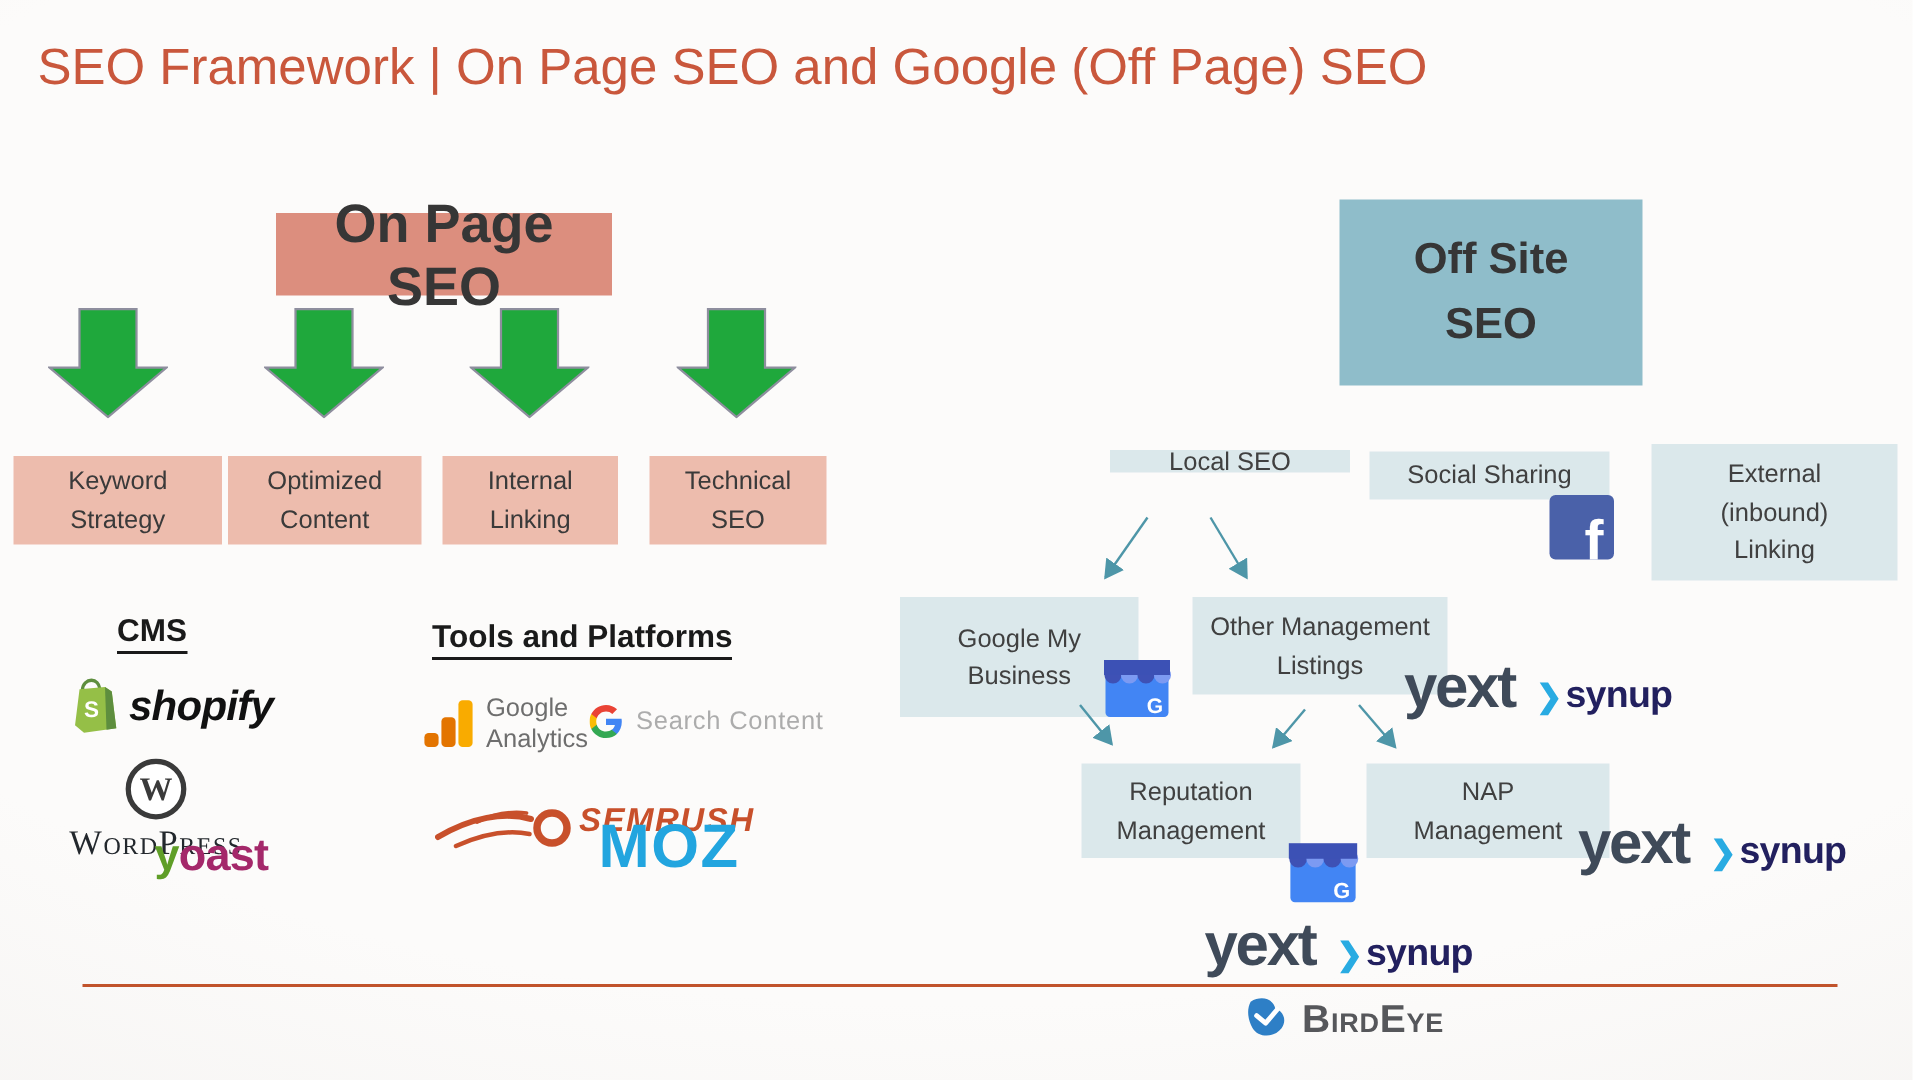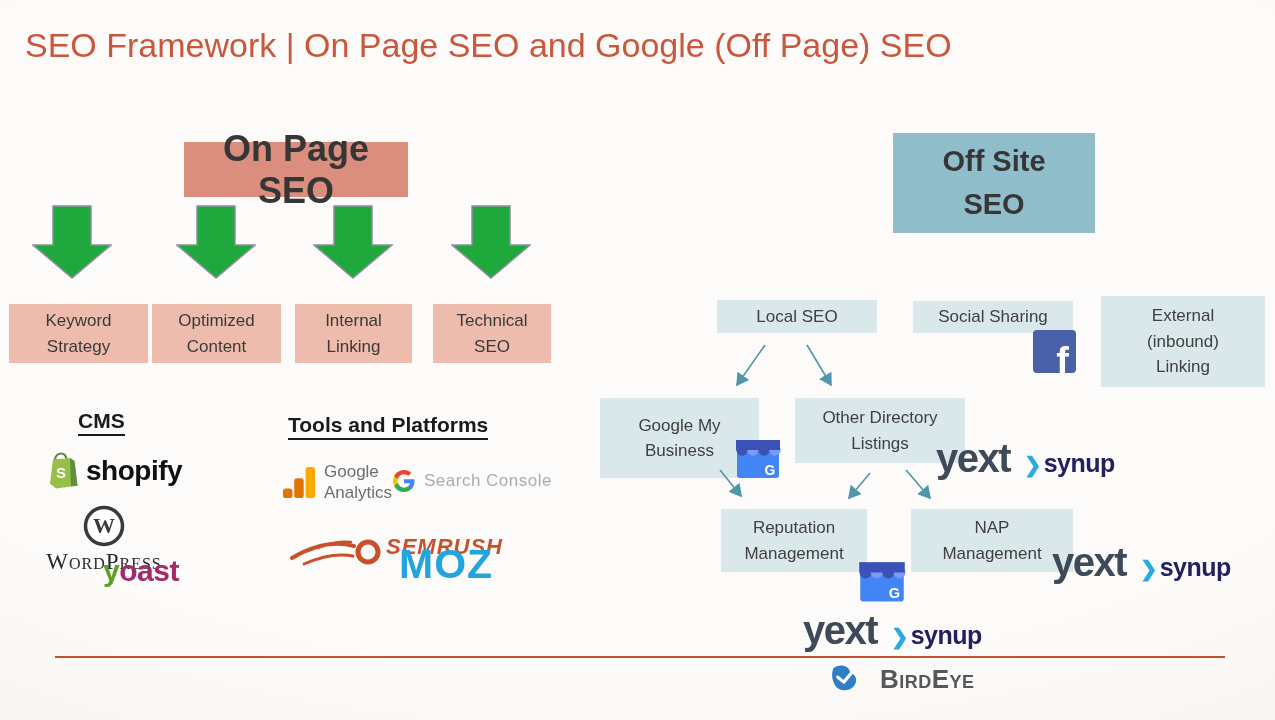--- a/index.html
+++ b/index.html
@@ -11,37 +11,37 @@
   .abs{position:absolute;}
   .slide-title{
     position:absolute;left:25px;top:26px;margin:0;
     font-size:34px;font-weight:400;color:#c9573c;letter-spacing:0;
   }
   .hdr{
     position:absolute;display:flex;align-items:center;justify-content:center;
     text-align:center;font-weight:700;color:#363636;white-space:pre-line;
   }
   .hdr-onpage{left:184px;top:142px;width:224px;height:55px;background:#dc8e7e;font-size:36px;}
-  .hdr-offsite{left:893px;top:133px;width:202px;height:100px;background:#8fbdca;font-size:29px;line-height:1.5;}
+  .hdr-offsite{left:893px;top:133px;width:202px;height:124px;background:#8fbdca;font-size:29px;line-height:1.5;}
   .box{
     position:absolute;display:flex;align-items:center;justify-content:center;
     text-align:center;white-space:pre-line;line-height:1.5;
   }
   .box-salmon{background:#edbcad;color:#3a3a3a;font-size:17px;}
   .box-blue{background:#dbe8eb;color:#404040;font-size:17px;}
   .green-arrow{position:absolute;top:205px;}
   .subhead{
     position:absolute;font-weight:700;color:#1a1a1a;
     border-bottom:2.5px solid #1a1a1a;padding-bottom:1px;
   }
   .cms-head{left:78px;top:409px;font-size:21px;}
   .tools-head{left:288px;top:413px;font-size:21px;}
   .logo-row{position:absolute;display:flex;align-items:center;}
   .shopify-logo{left:48px;top:452px;gap:5px;}
-  .shopify-word{font-size:28px;font-weight:700;color:#111;letter-spacing:-0.5px;}
+  .shopify-word{font-size:28px;font-weight:700;color:#111;letter-spacing:-0.5px;font-style:italic;}
   .wp-logo{left:40px;top:505px;width:128px;flex-direction:column;gap:2px;}
   .wp-word{font-family:"Liberation Serif",serif;font-variant:small-caps;font-size:23px;color:#23282d;letter-spacing:1px;}
   .yoast-logo{left:103px;top:554px;font-size:30px;font-weight:700;letter-spacing:-0.5px;}
   .yoast-y{color:#5f9e27;}
   .yoast-rest{color:#a4286a;text-align:center;}
   .ga-logo{left:282px;top:461px;gap:8px;}
   .ga-text{font-size:17px;color:#6e6e6e;line-height:1.25;white-space:pre-line;}
   .sc-logo{left:393px;top:470px;gap:9px;}
   .sc-text{font-size:17px;color:#acacac;letter-spacing:0.5px;}
   .semrush-logo{left:276px;top:536px;flex-direction:row;align-items:flex-start;}
@@ -51,21 +51,21 @@
     position:absolute;left:1033px;top:330px;width:43px;height:43px;
     background:#4a61a9;border-radius:4px;overflow:hidden;
   }
   .fb-f{position:absolute;right:7px;bottom:-10px;color:#fff;font-size:38px;font-weight:700;font-family:"Liberation Sans",sans-serif;}
   .yext-synup{position:absolute;display:flex;align-items:baseline;}
   .yext-word{font-size:40px;font-weight:700;color:#3f4a59;letter-spacing:-1.5px;margin-right:14px;}
   .synup-wrap{display:flex;align-items:baseline;}
   .synup-chev{font-size:21px;font-weight:700;color:#29abe2;margin-right:2px;}
   .synup-word{font-size:25px;font-weight:800;color:#22205f;letter-spacing:-0.5px;}
   .divider{position:absolute;left:55px;top:656px;width:1170px;height:2px;background:#c1532b;}
-  .birdeye{left:830px;top:663px;gap:20px;}
+  .birdeye{left:830px;top:663px;gap:8px;}
   .birdeye-word{font-size:26px;font-weight:700;font-variant:small-caps;color:#56575b;letter-spacing:0.5px;}
   .connectors{position:absolute;left:0;top:0;pointer-events:none;}
 </style>
 </head>
 <body>
 
 <h1 class="slide-title">SEO Framework | On Page SEO and Google (Off Page) SEO</h1>
 
 <div class="hdr hdr-onpage">On Page SEO</div>
 
@@ -127,46 +127,46 @@
 Analytics</span>
 </div>
 
 <div class="logo-row sc-logo">
   <svg width="22" height="22" viewBox="0 0 24 24">
     <path fill="#4285F4" d="M23.49 12.27c0-.79-.07-1.54-.19-2.27H12v4.51h6.47c-.29 1.48-1.14 2.73-2.4 3.58v3h3.86c2.26-2.09 3.56-5.17 3.56-8.82z"></path>
     <path fill="#34A853" d="M12 24c3.24 0 5.95-1.08 7.93-2.91l-3.86-3c-1.08.72-2.45 1.16-4.07 1.16-3.13 0-5.78-2.11-6.73-4.96H1.29v3.09C3.26 21.3 7.31 24 12 24z"></path>
     <path fill="#FBBC05" d="M5.27 14.29c-.25-.72-.38-1.49-.38-2.29s.14-1.57.38-2.29V6.62H1.29C.47 8.24 0 10.06 0 12s.47 3.76 1.29 5.38l3.98-3.09z"></path>
     <path fill="#EA4335" d="M12 4.75c1.77 0 3.35.61 4.6 1.8l3.42-3.42C17.95 1.19 15.24 0 12 0 7.31 0 3.26 2.7 1.29 6.62l3.98 3.09c.95-2.85 3.6-4.96 6.73-4.96z"></path>
   </svg>
-  <span class="sc-text">Search Console</span>
+  <span class="sc-text">Search Content</span>
 </div>
 
 <div class="logo-row semrush-logo">
   <svg width="96" height="34" viewBox="0 0 96 34" style="margin-left:14px">
     <circle cx="78" cy="16" r="10" fill="none" stroke="#c8502b" stroke-width="5"></circle>
     <path d="M2,22 C24,9 46,5 64,10" fill="none" stroke="#c8502b" stroke-width="4" stroke-linecap="round"></path>
     <path d="M14,28 C32,20 48,17 63,20" fill="none" stroke="#c8502b" stroke-width="3" stroke-linecap="round"></path>
     <path d="M28,12 C40,6 52,5 61,6" fill="none" stroke="#c8502b" stroke-width="2.5" stroke-linecap="round"></path>
   </svg>
   <span class="semrush-word">SEMRUSH</span>
 </div>
 
 <div class="moz-word">MOZ</div>
 
 <div class="hdr hdr-offsite">Off Site
 SEO</div>
 
-<div class="box box-blue" style="left:717px;top:300px;width:160px;height:33px">Local SEO</div>
+<div class="box box-blue" style="left:740px;top:300px;width:160px;height:15px">Local SEO</div>
 <div class="box box-blue" style="left:913px;top:301px;width:160px;height:32px">Social Sharing</div>
 <div class="box box-blue" style="left:1101px;top:296px;width:164px;height:91px">External
 (inbound)
 Linking</div>
 <div class="box box-blue" style="left:600px;top:398px;width:159px;height:80px">Google My
 Business</div>
-<div class="box box-blue" style="left:795px;top:398px;width:170px;height:65px">Other Directory
+<div class="box box-blue" style="left:795px;top:398px;width:170px;height:65px">Other Management
 Listings</div>
 <div class="box box-blue" style="left:721px;top:509px;width:146px;height:63px">Reputation
 Management</div>
 <div class="box box-blue" style="left:911px;top:509px;width:162px;height:63px">NAP
 Management</div>
 
 <div class="fb-icon">
   <span class="fb-f">f</span>
 </div>
 

